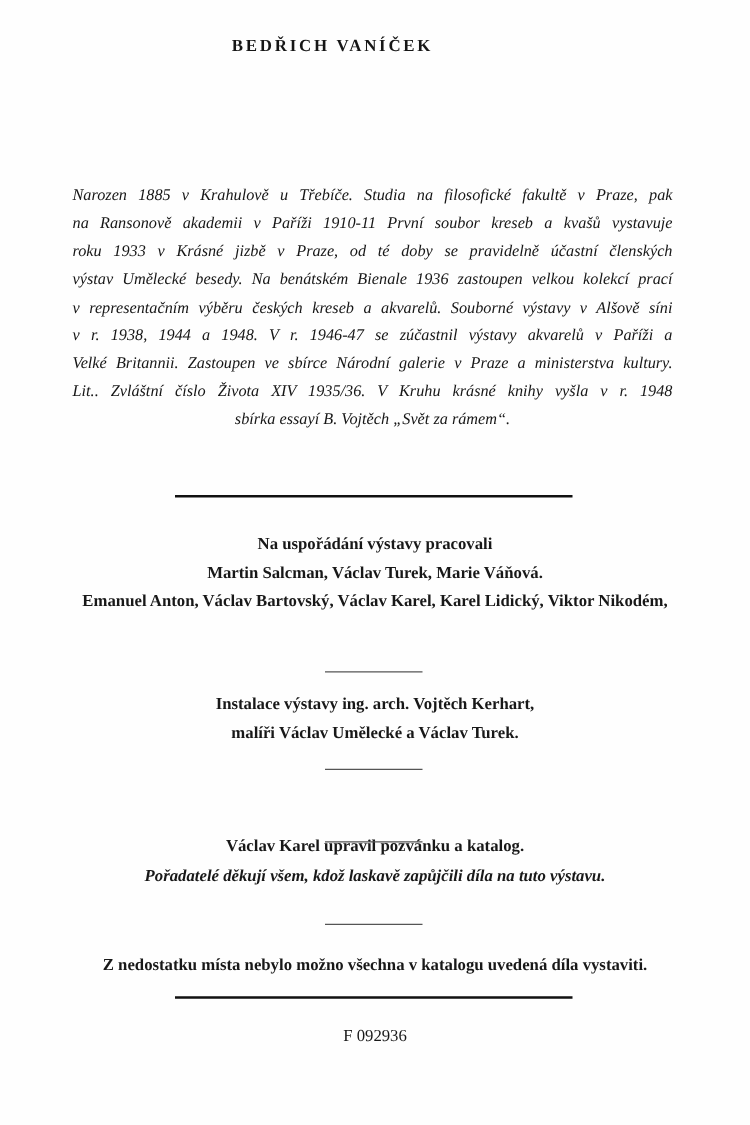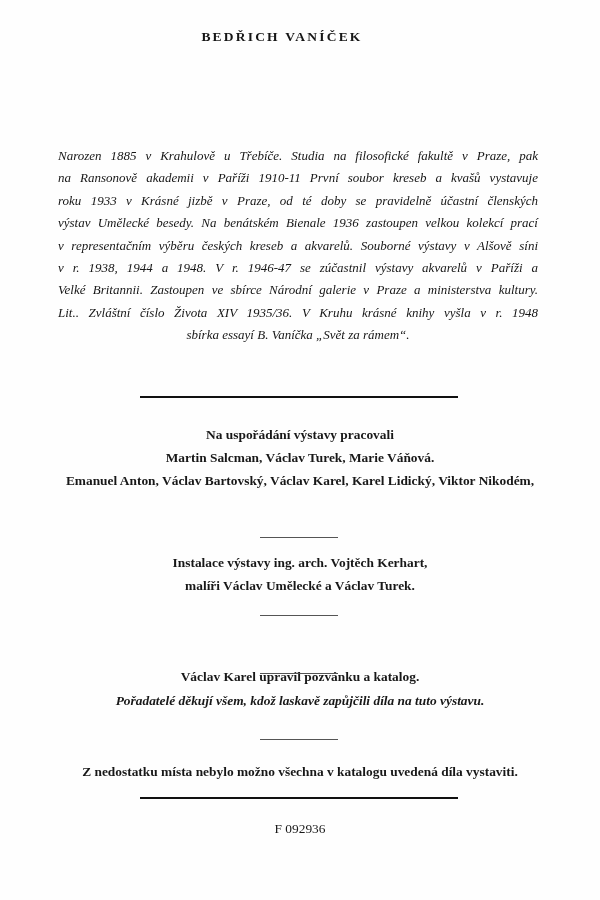--- a/index.html
+++ b/index.html
@@ -2,21 +2,21 @@
 <html><head>
   <meta charset="utf-8">
   <style>
     html, body { margin: 0; padding: 0; }
     body {
       width: 600px; height: 900px; background: #fefefe; color: #161616;
       font-family: "DejaVu Serif", "Liberation Serif", serif;
       position: relative; overflow: hidden;
     }
     .title {
-      position: absolute; top: 29px; left: 16px; width: 532px; text-align: center;
+      position: absolute; top: 29px; left: 0; width: 532px; text-align: center;
       font-family: "Liberation Serif", serif; font-weight: bold; font-size: 13.5px;
       letter-spacing: 2.2px;
     }
     .bio {
       position: absolute; top: 145px; left: 58px; width: 480px;
       font-family: "Liberation Serif", serif; font-style: italic; font-size: 13px;
       line-height: 22.4px;
     }
     .bio .ln { display: block; text-align: justify; text-align-last: justify; white-space: nowrap; }
     .bio .ln.center { text-align: center; text-align-last: center; }
@@ -39,21 +39,21 @@
 
 <div class="bio">
   <span class="ln">Narozen 1885 v Krahulově u Třebíče. Studia na filosofické fakultě v Praze, pak</span>
   <span class="ln">na Ransonově akademii v Paříži 1910-11  První soubor kreseb a kvašů vystavuje</span>
   <span class="ln">roku 1933 v Krásné jizbě v Praze, od té doby se pravidelně účastní členských</span>
   <span class="ln">výstav Umělecké besedy. Na benátském Bienale 1936 zastoupen velkou kolekcí prací</span>
   <span class="ln">v representačním výběru českých kreseb a akvarelů. Souborné výstavy v Alšově síni</span>
   <span class="ln">v r. 1938, 1944 a 1948. V r. 1946-47 se zúčastnil výstavy akvarelů v Paříži a</span>
   <span class="ln">Velké Britannii. Zastoupen ve sbírce Národní galerie v Praze a ministerstva kultury.</span>
   <span class="ln">Lit.. Zvláštní číslo Života XIV  1935/36. V Kruhu krásné knihy vyšla v r. 1948</span>
-  <span class="ln center">sbírka essayí B. Vaníčka „Svět za rámem“.</span>
+  <span class="ln center">sbírka essayí B. Vojtěch „Svět za rámem“.</span>
 </div>
 
 <div class="rule long" style="top:396px;"></div>
 
 <div class="block" style="top:423px;">
   <span class="ln">Na uspořádání výstavy pracovali</span>
   <span class="ln">Martin Salcman, Václav Turek, Marie Váňová.</span>
   <span class="ln">Emanuel Anton, Václav Bartovský, Václav Karel, Karel Lidický, Viktor Nikodém,</span>
 </div>
 

